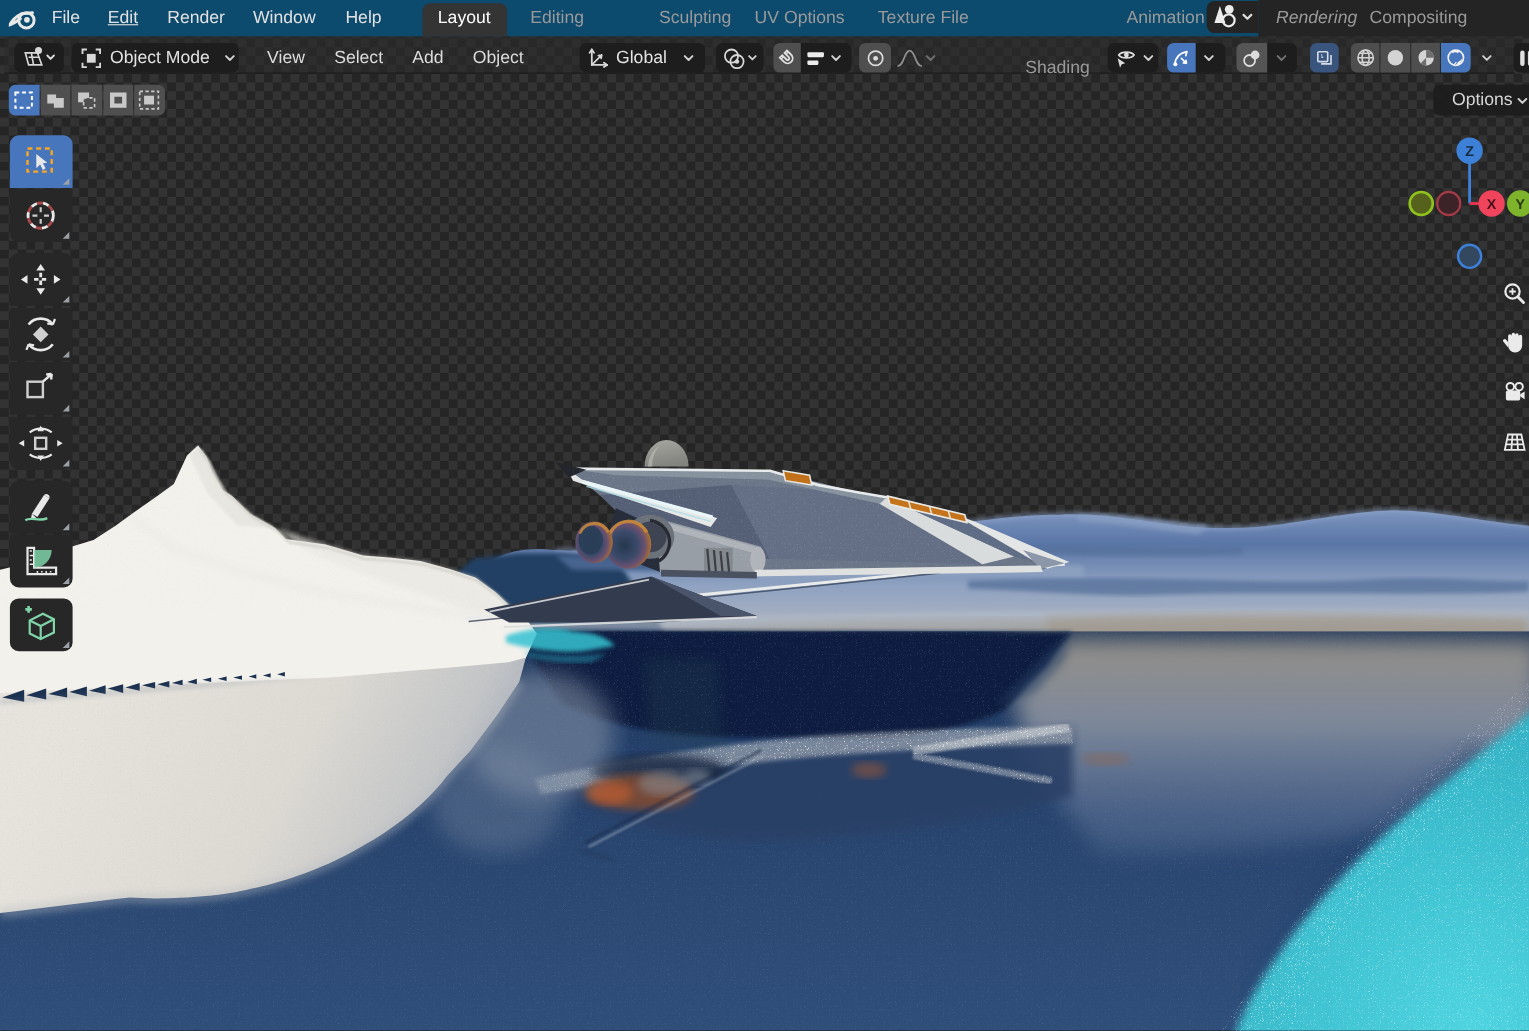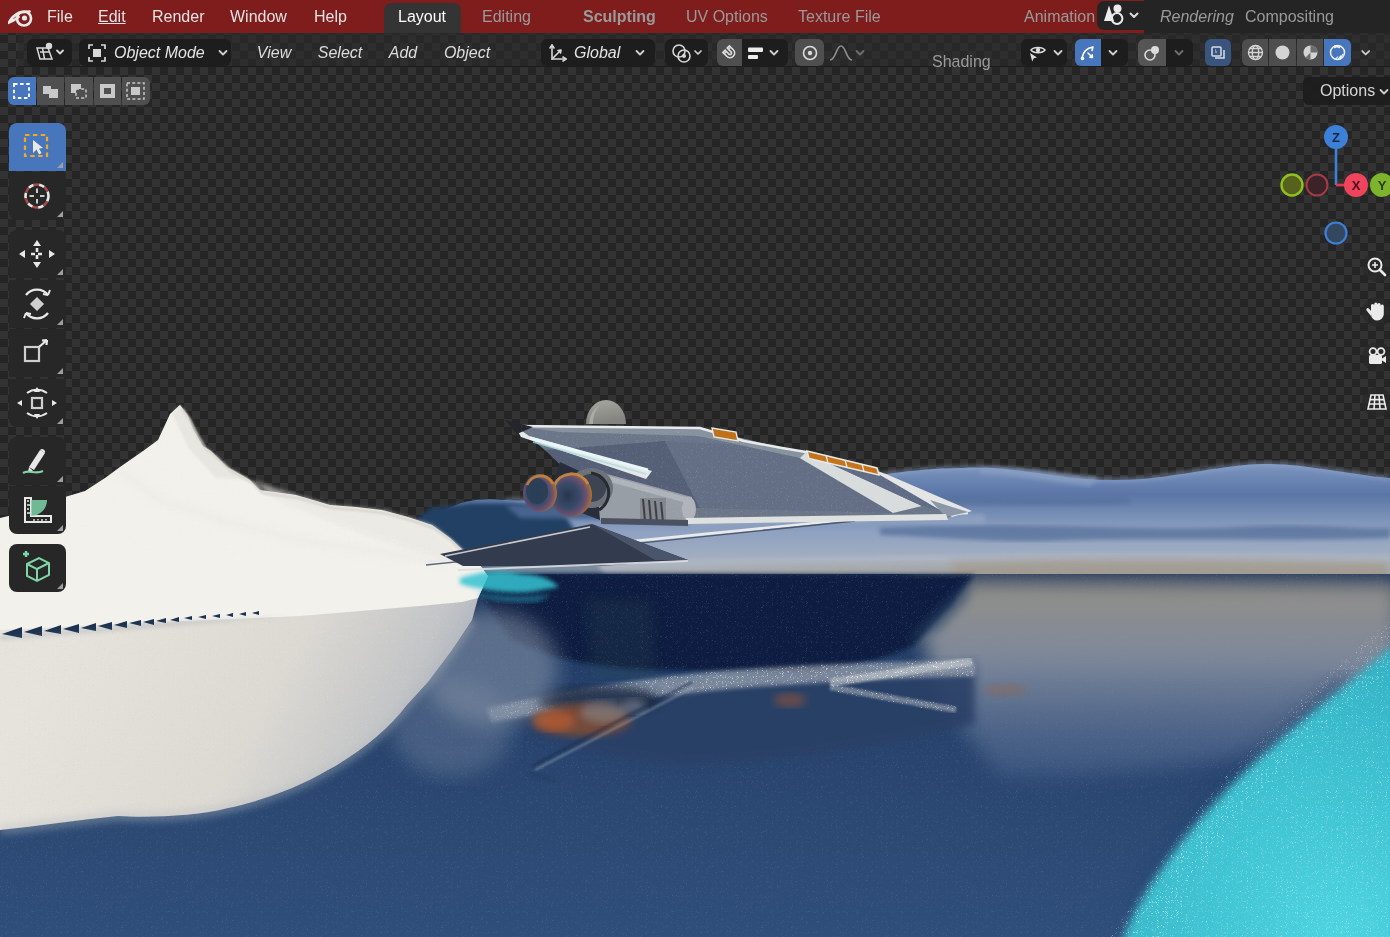--- a/index.html
+++ b/index.html
@@ -3,32 +3,32 @@
 <meta charset="utf-8">
 <style>
 html,body{margin:0;padding:0;background:#101010;}
 *{box-sizing:border-box;}
 #app{position:relative;width:1390px;height:937px;overflow:hidden;
  font-family:"Liberation Sans",sans-serif;background:#242424;
  -webkit-font-smoothing:antialiased;}
 
 #scene{position:absolute;left:0;top:0;width:1390px;height:937px;}
 
-#topbar{position:absolute;left:0;top:0;width:1144px;height:33px;background:#7f1d1d;z-index:20;}
+#topbar{position:absolute;left:0;top:0;width:1144px;height:33px;background:#0c4a6e;z-index:20;}
 #blogo{position:absolute;left:8px;top:5px;width:26px;height:23px;}
 .menu{position:absolute;top:0;color:#e2e2e2;font-size:16px;line-height:33px;white-space:nowrap;}
 .tab{position:absolute;top:0;color:#9a9a9a;font-size:16px;line-height:34px;white-space:nowrap;z-index:2;}
 .tab.active{color:#fdfdfd;}
 #acttab{position:absolute;left:384px;top:3px;width:77px;height:30px;background:#343434;border-radius:7px 7px 0 0;}
 #scenebtn{position:absolute;right:0;top:1px;height:29px;width:47px;background:#242424;
  border-radius:7px 0 0 7px;display:flex;align-items:center;z-index:21;}
 
-#hdr2{position:absolute;left:18px;top:33px;width:1373px;height:34px;
+#hdr2{position:absolute;left:4px;top:33px;width:1373px;height:34px;
  background:rgba(43,43,43,0.6);border-bottom:1px solid rgba(14,14,14,0.5);
- z-index:15;font-style:italic;}
+ z-index:15;}
 .h2btn{position:absolute;top:6px;height:27px;background:#1d1d1d;border-radius:6px;
  display:flex;align-items:center;color:#e3e3e3;font-size:16px;}
 .h2menu{position:absolute;top:6px;height:27px;line-height:27px;color:#dcdcdc;
  font-size:16px;text-align:center;}
 #selmodes{position:absolute;left:8px;top:77px;height:28px;display:flex;z-index:10;}
 .sm{width:27.5px;height:28px;background:#4f4f4f;margin-right:1px;position:relative;}
 .sm:first-child{border-radius:6px 0 0 6px;background:#4876bd;}
 .sm:last-child{border-radius:0 6px 6px 0;margin-right:0;}
 #optbtn{position:absolute;left:1303px;top:77px;width:95px;height:28px;background:rgba(28,28,28,0.92);
  border-radius:6px;color:#d6d6d6;font-size:16px;line-height:28px;z-index:10;
@@ -307,21 +307,21 @@
     </g>
   </svg>
   <span class="menu" style="left:47px;">File</span>
   <span class="menu" style="left:98px;text-decoration:underline;">Edit</span>
   <span class="menu" style="left:152px;">Render</span>
   <span class="menu" style="left:230px;">Window</span>
   <span class="menu" style="left:314px;">Help</span>
   <div id="acttab"></div>
   <span class="tab active" style="left:398px;">Layout</span>
   <span class="tab" style="left:482px;">Editing</span>
-  <span class="tab" style="left:583px;font-weight:bold;">Sculpting</span>
+  <span class="tab" style="left:599px;">Sculpting</span>
   <span class="tab" style="left:686px;">UV Options</span>
   <span class="tab" style="left:798px;">Texture File</span>
   <span class="tab" style="left:932px;margin-top:45px;">Shading</span>
   <span class="tab" style="left:1024px;">Animation</span>
   <span class="tab" style="left:1160px;font-style:italic;">Rendering</span>
   <span class="tab" style="left:1245px;">Compositing</span>
   <div id="scenebtn">
     <svg width="44" height="27" viewBox="0 0 44 27" style="margin-left:3px">
       <path d="M9,3.5 L14,19 L4,19 Z" fill="#ececec"></path>
       <circle cx="17.5" cy="6.5" r="4" fill="#ececec"></circle>

